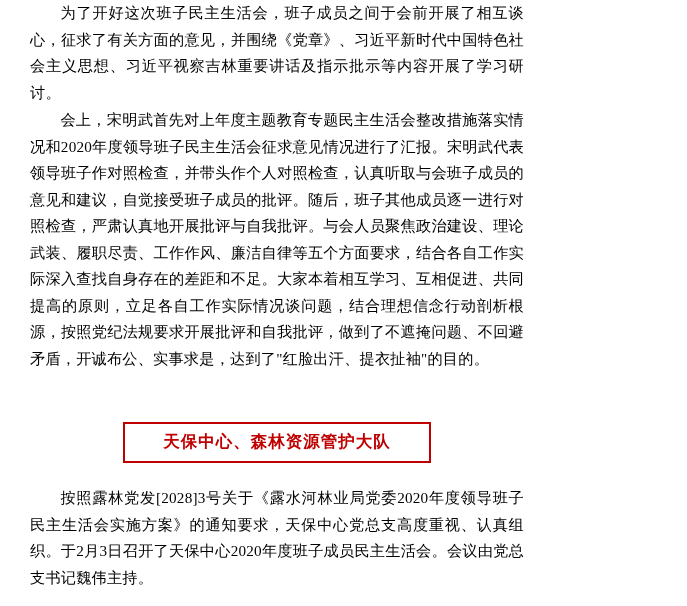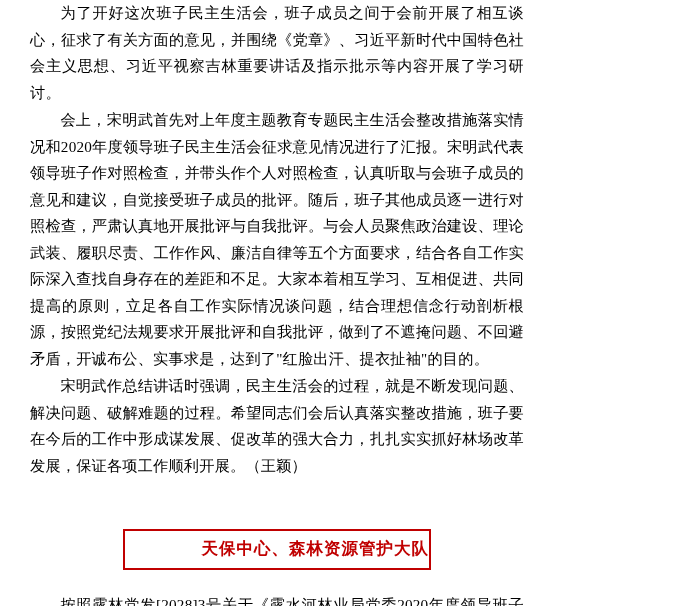--- a/index.html
+++ b/index.html
@@ -28,21 +28,21 @@
     text-justify: inter-ideograph;
     text-indent: 2em;
     margin: 0 0 1px 0;
     letter-spacing: 0.2px;
   }
   .section-banner {
     margin: 26px auto 0 auto;
     width: 308px;
     border: 2px solid #c00000;
     box-sizing: border-box;
-    text-align: right;
+    text-align: center;
     padding: 7px 0 8px 0;
   }
   .section-banner .banner-text {
     color: #c00000;
     font-size: 16.5px;
     font-weight: bold;
     letter-spacing: 1px;
     font-family: "Liberation Sans", "DejaVu Sans", sans-serif;
   }
   .banner-wrap {
@@ -61,21 +61,20 @@
     margin: 0;
   }
 </style>
 </head>
 <body>
 
 <div class="page">
 
   <p class="para">为了开好这次班子民主生活会，班子成员之间于会前开展了相互谈心，征求了有关方面的意见，并围绕《党章》、习近平新时代中国特色社会主义思想、习近平视察吉林重要讲话及指示批示等内容开展了学习研讨。</p>
   <p class="para">会上，宋明武首先对上年度主题教育专题民主生活会整改措施落实情况和2020年度领导班子民主生活会征求意见情况进行了汇报。宋明武代表领导班子作对照检查，并带头作个人对照检查，认真听取与会班子成员的意见和建议，自觉接受班子成员的批评。随后，班子其他成员逐一进行对照检查，严肃认真地开展批评与自我批评。与会人员聚焦政治建设、理论武装、履职尽责、工作作风、廉洁自律等五个方面要求，结合各自工作实际深入查找自身存在的差距和不足。大家本着相互学习、互相促进、共同提高的原则，立足各自工作实际情况谈问题，结合理想信念行动剖析根源，按照党纪法规要求开展批评和自我批评，做到了不遮掩问题、不回避矛盾，开诚布公、实事求是，达到了"红脸出汗、提衣扯袖"的目的。</p>
-  <p class="para">宋明武作总结讲话时强调，民主生活会的过程，就是不断发现问题、解决问题、破解难题的过程。希望同志们会后认真落实整改措施，班子要在今后的工作中形成谋发展、促改革的强大合力，扎扎实实抓好林场改革发展，保证各项工作顺利开展。（王颖）</p>
 
   <div class="banner-wrap">
     <div class="section-banner">
       <span class="banner-text">天保中心、森林资源管护大队</span>
     </div>
   </div>
 
   <p class="tail-para">按照露林党发[2028]3号关于《露水河林业局党委2020年度领导班子民主生活会实施方案》的通知要求，天保中心党总支高度重视、认真组织。于2月3日召开了天保中心2020年度班子成员民主生活会。会议由党总支书记魏伟主持。</p>
 
 </div>

